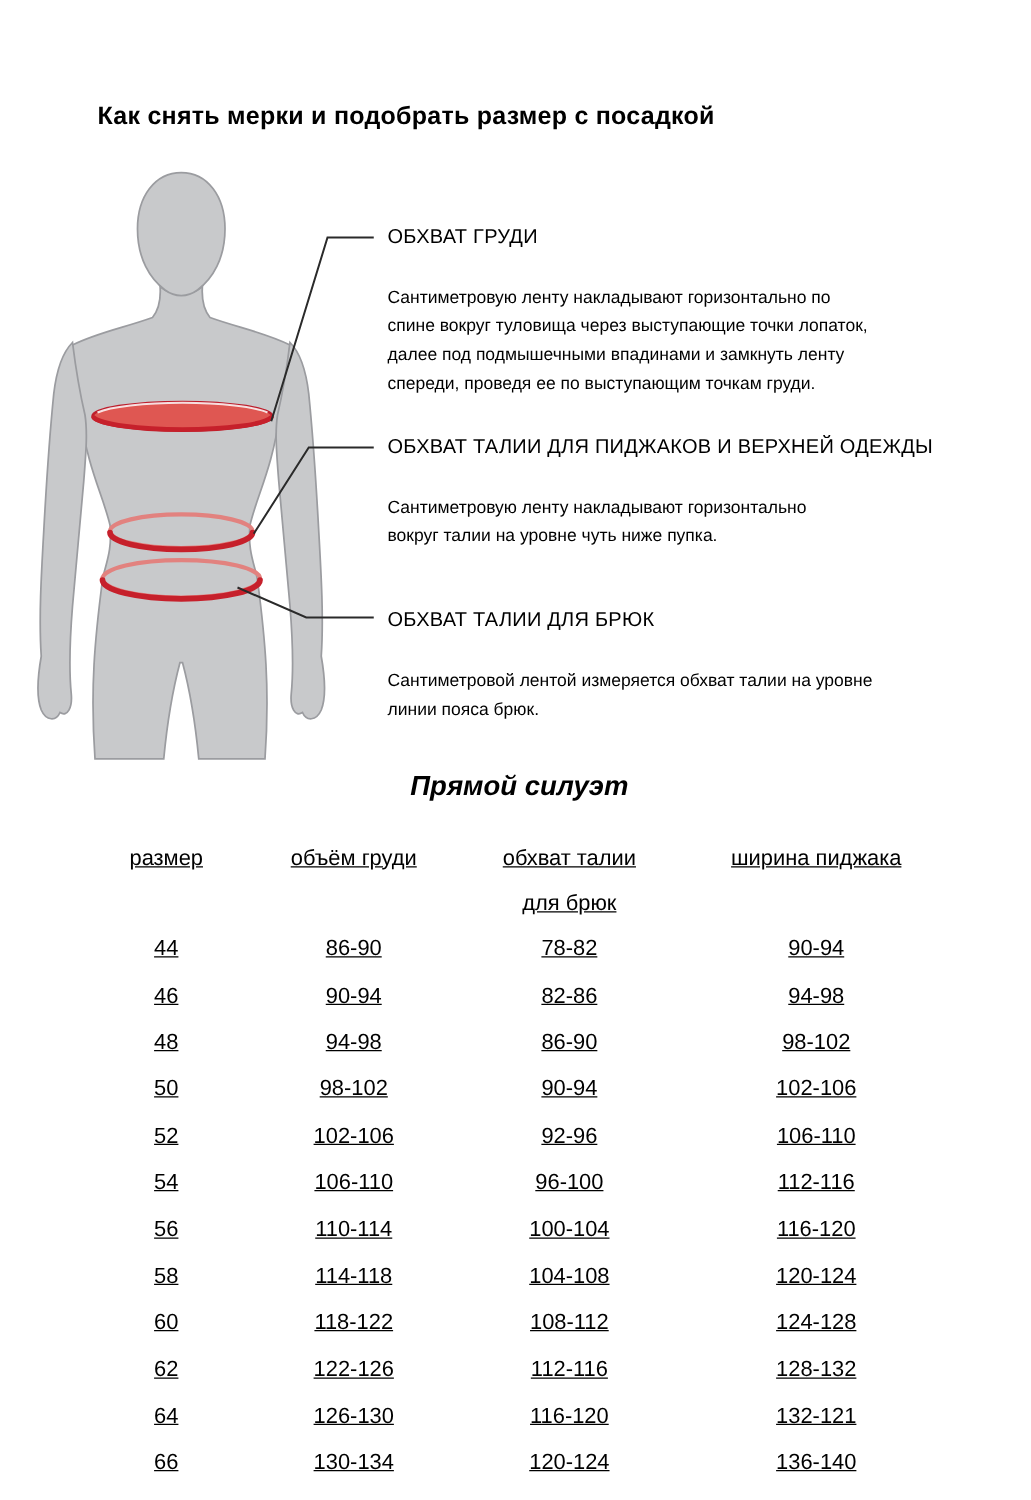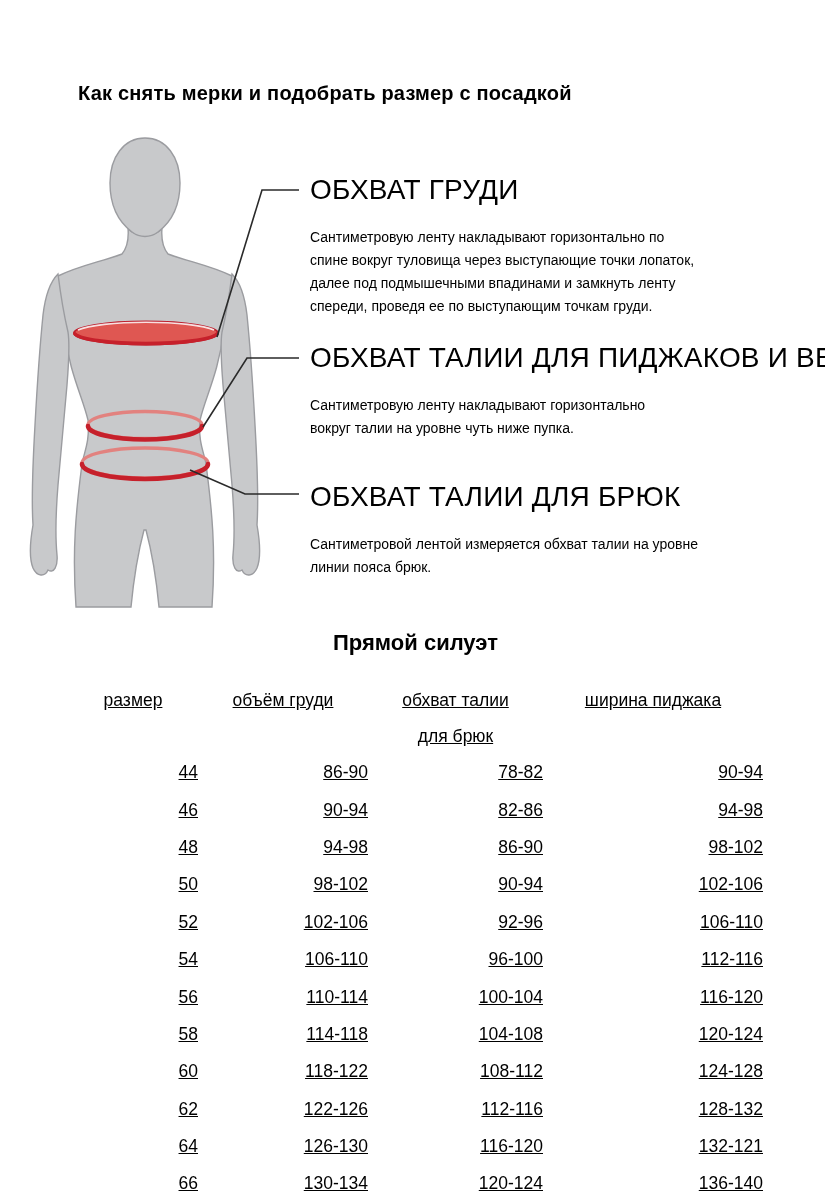--- a/index.html
+++ b/index.html
@@ -6,31 +6,31 @@
   body{
     width:825px;height:1200px;position:relative;background:#ffffff;
     font-family:"Liberation Sans", sans-serif;color:#000;overflow:hidden;
   }
   .abs{position:absolute;}
   .page-title{
     left:78px;top:82px;font-size:20px;font-weight:700;letter-spacing:.2px;white-space:nowrap;
   }
   .figure-svg{left:0;top:130px;}
   .callout{left:310px;width:500px;}
-  .callout-heading{font-size:28px;line-height:22px;white-space:nowrap;letter-spacing:.2px;}
+  .callout-heading{font-size:16px;line-height:22px;white-space:nowrap;letter-spacing:.2px;}
   .callout-desc{font-size:14px;line-height:23px;margin-top:25px;white-space:pre-line;}
   .c1{top:179px;} .c2{top:347px;} .c3{top:486px;}
   .table-wrap{left:68px;top:612px;width:695px;}
-  .table-title{font-size:22px;font-weight:700;text-align:center;margin:18px 0 26px 0;}
+  .table-title{font-size:22px;font-weight:700;text-align:center;margin:4px 0 26px 0;font-style:italic;}
   .thead-row,.trow{
     display:grid;grid-template-columns:130px 170px 175px 220px;
     align-items:center;text-align:center;text-decoration:underline;
   }
   .thead-row{height:36px;font-size:17.5px;}
-  .trow{height:37.4px;font-size:17.5px;text-align:right;}
+  .trow{height:37.4px;font-size:17.5px;}
   .tcell{white-space:nowrap;}
   
   .body-shape{fill:#c8c9cb;stroke:#9b9ca0;stroke-width:1.4;}
   .band-fill{fill:#df5752;stroke:#bd1e2c;stroke-width:2;}
   .band-top{fill:none;stroke:rgba(255,255,255,.85);stroke-width:1.6;}
   .ring-light{fill:none;stroke:#e2827f;stroke-width:3.4;}
   .ring-dark{fill:none;stroke:#c6202b;stroke-width:4.6;stroke-linecap:round;}
   .callout-line{fill:none;stroke:#2a2a2a;stroke-width:1.6;}
 </style>
 </head>

